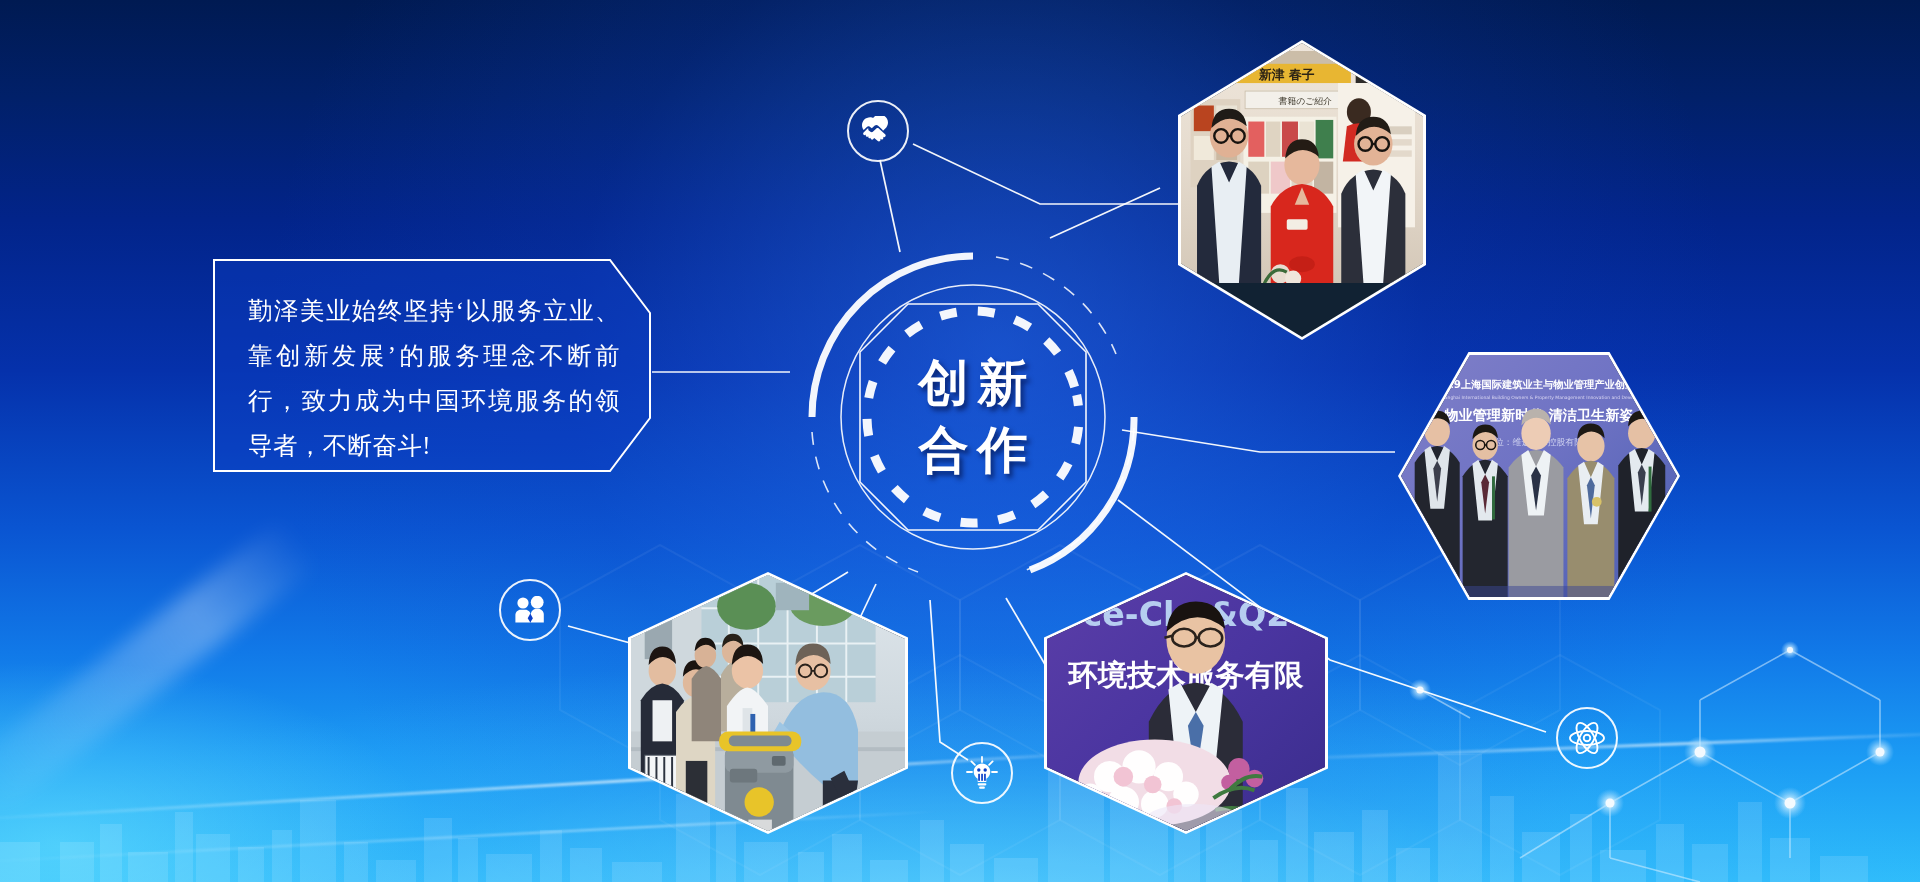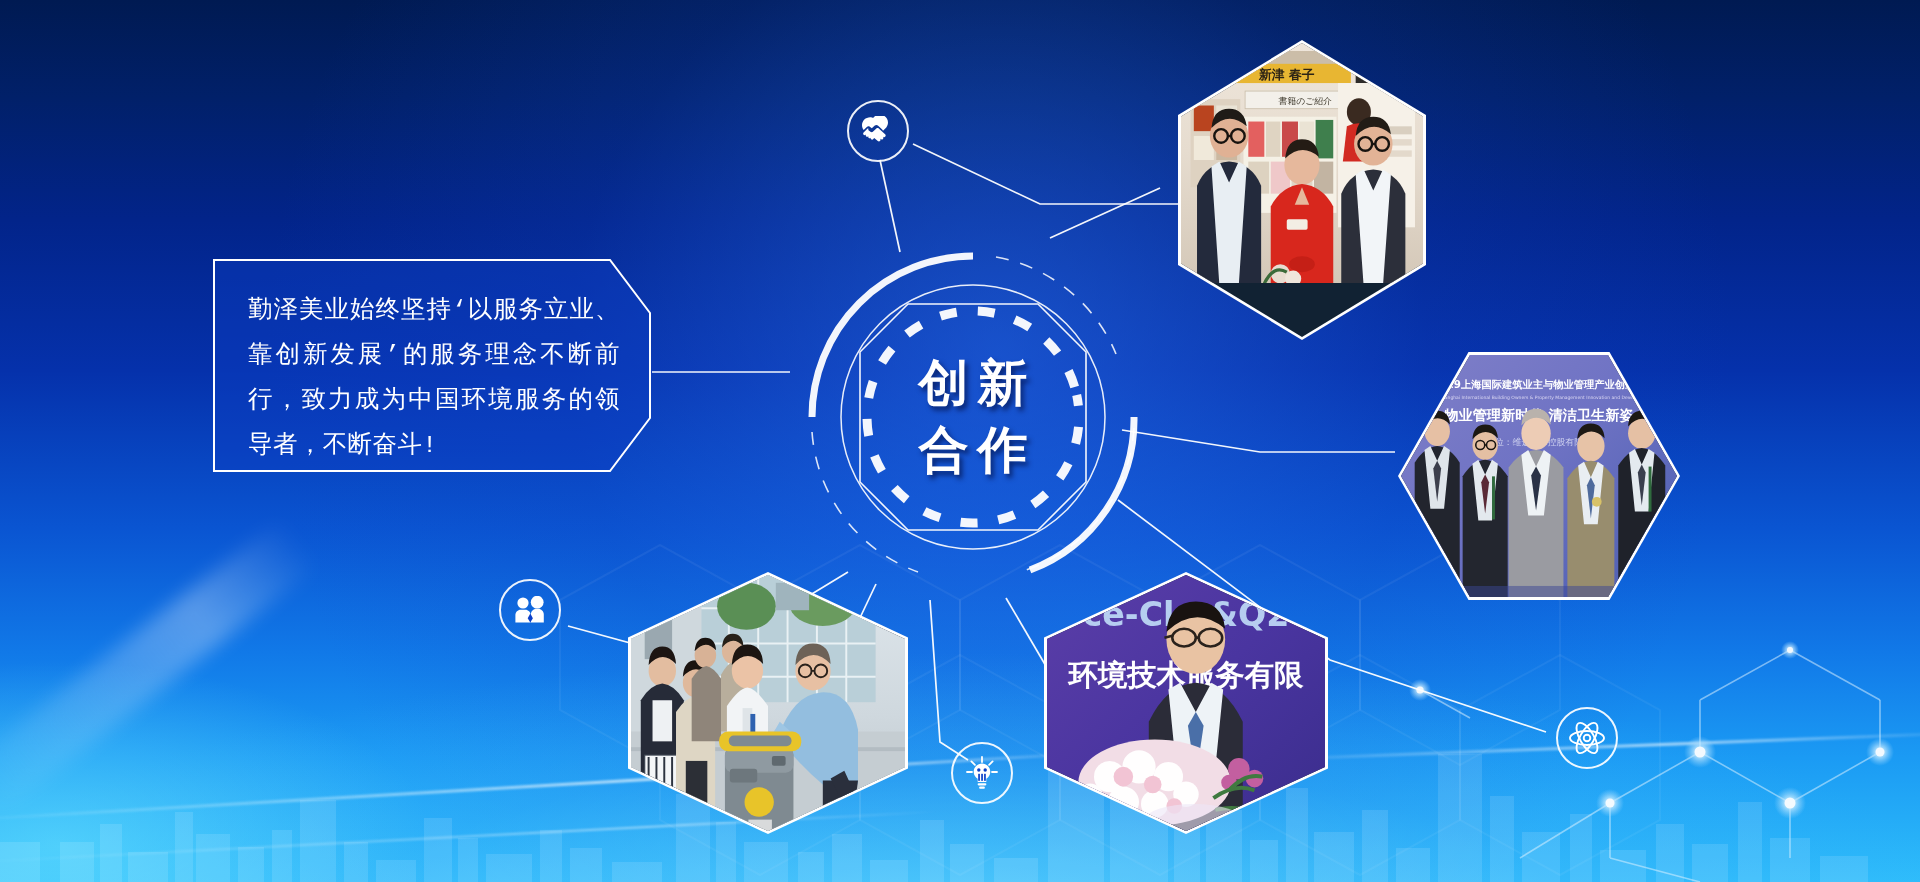--- a/index.html
+++ b/index.html
@@ -68,21 +68,21 @@
   .callout-text{
     position:absolute;
     left:36px; top:30px;
     width:372px;
     color:#ffffff;
     font-size:24.5px;
     line-height:45px;
     letter-spacing:.4px;
     text-align:justify;
     text-align-last:left;
-    font-family:Liberation Mono, monospace;
+    font-family:Liberation Serif, serif;
     text-indent:0;
   }
 
   
   .connectors{position:absolute; inset:0;}
 
   
   .hub{position:absolute; left:798px; top:242px; width:350px; height:350px;}
   .hub svg{position:absolute; inset:0;}
   .hub-labels{

